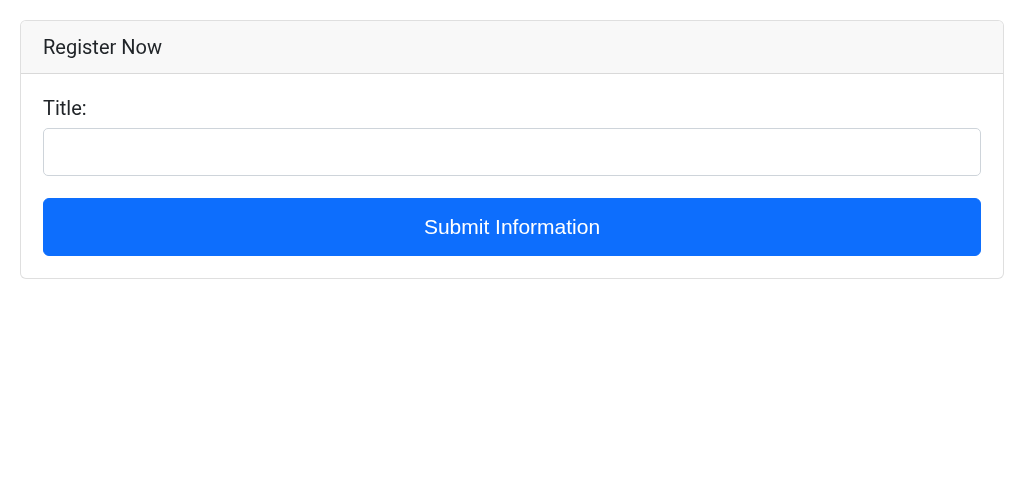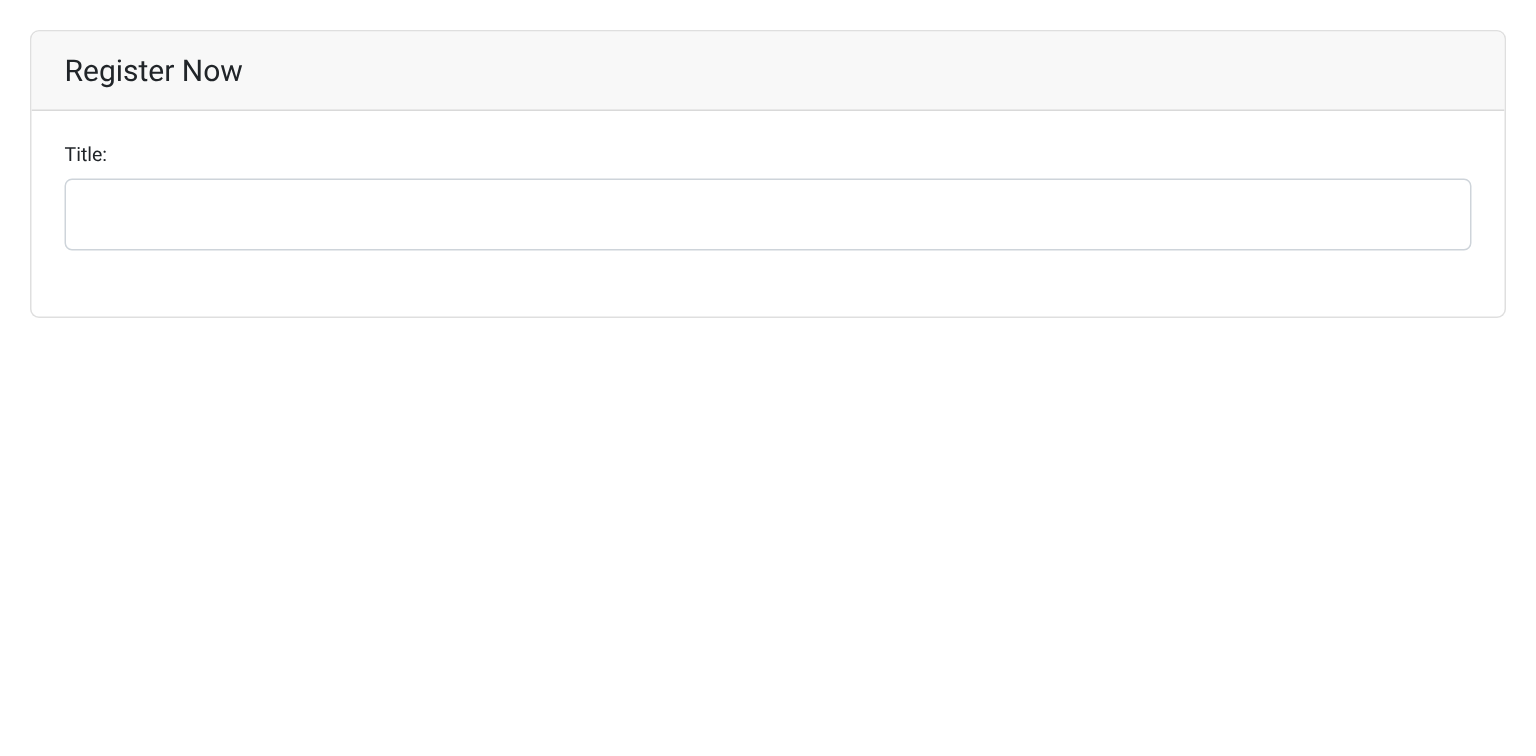--- a/index.html
+++ b/index.html
@@ -27,21 +27,21 @@
       color: #212529;
     }
     .card-body {
       padding: 22px;
     }
     .form-group {
       margin-bottom: 22px;
     }
     .form-label {
       display: block;
-      font-size: 13px;
+      font-size: 20px;
       margin-bottom: 8px;
       color: #212529;
     }
     .form-control {
       display: block;
       width: 100%;
       padding: 10px 14px;
       font-size: 18px;
       line-height: 1.5;
       color: #495057;
@@ -72,14 +72,15 @@
 </head>
 <body>
 
 <div class="card">
   <div class="card-header">Register Now</div>
   <div class="card-body">
     <div class="form-group">
       <label class="form-label">Title:</label>
       <input type="text" class="form-control" value="" style="">
     </div>
+    <button class="btn-primary">Submit Information</button>
   </div>
 </div>
 
 </body></html>

